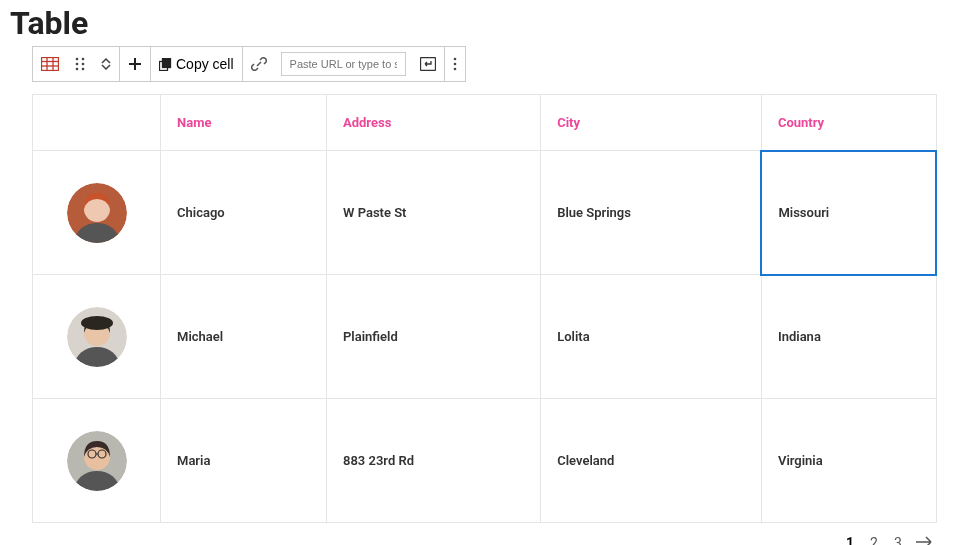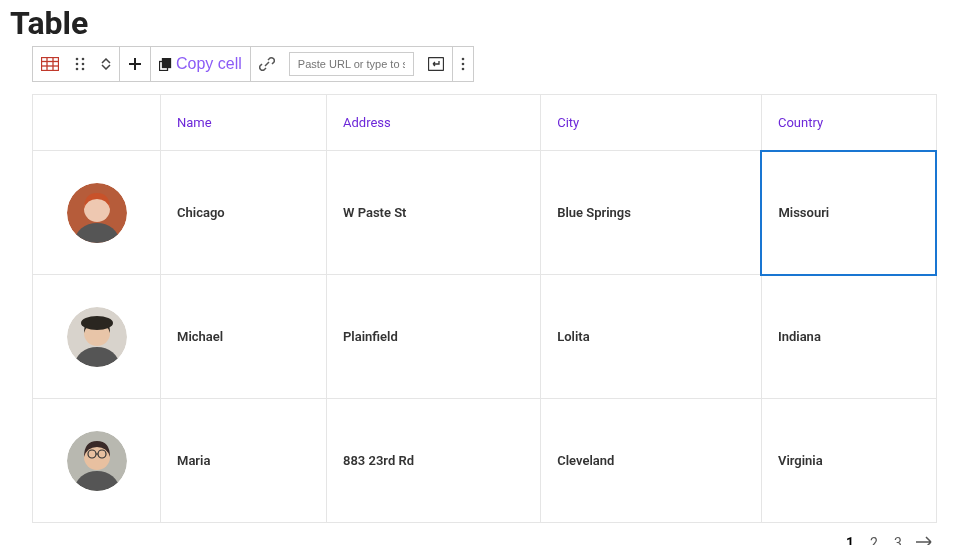--- a/index.html
+++ b/index.html
@@ -1,30 +1,30 @@
 <!DOCTYPE html>
 <html><head>
   <meta charset="utf-8">
   <style>
     * { box-sizing: border-box; margin: 0; padding: 0; }
     body { font-family: -apple-system, BlinkMacSystemFont, "Segoe UI", Roboto, Arial, sans-serif; color: #333; font-size: 13px; padding: 4px 10px; background: #fff; }
     .page-title { font-size: 32px; font-weight: 700; color: #222; margin-bottom: 4px; }
     .toolbar { display: inline-flex; align-items: stretch; border: 1px solid #ccc; height: 36px; margin-bottom: 12px; margin-left: 22px; }
     .toolbar-group { display: flex; align-items: center; border-right: 1px solid #ccc; }
     .toolbar-group:last-child { border-right: none; }
-    .tbtn { display: flex; align-items: center; justify-content: center; height: 100%; padding: 0 8px; cursor: pointer; background: transparent; border: none; font-size: 16px; color: #8b5cf6; gap: 4px; }
+    .tbtn { display: flex; align-items: center; justify-content: center; height: 100%; padding: 0 8px; cursor: pointer; background: transparent; border: none; font-size: 14px; color: #000000; gap: 4px; }
     .tbtn.icon-only { padding: 0 8px; }
     .url-input { border: 1px solid #ccc; height: 24px; width: 125px; padding: 0 8px; font-size: 11px; color: #999; margin: 0 6px; }
     .tbtn svg { display: block; }
     .updown { display: flex; flex-direction: column; align-items: center; justify-content: center; padding: 0 8px; cursor: pointer; }
     .updown svg { display: block; }
     .table-wrap { margin: 0 22px; }
     table.data { width: 100%; border-collapse: collapse; border: 1px solid #e5e5e5; }
     table.data th, table.data td { border: 1px solid #e5e5e5; padding: 18px 16px; text-align: left; font-weight: 600; font-size: 13px; vertical-align: middle; }
-    table.data th { font-weight: 400; color: #6d28d9; height: 56px; }
+    table.data th { font-weight: 700; color: #ec4899; height: 56px; }
     .col-avatar { width: 128px; }
     .row-h { height: 124px; }
     .avatar { width: 60px; height: 60px; border-radius: 50%; display: block; margin: 0 auto; }
     .selected-cell { border: 2px solid #1976d2 !important; }
     .pagination { display: flex; justify-content: flex-end; gap: 10px; align-items: center; margin: 12px 26px 0 0; color: #555; font-size: 14px; }
     .pg-item { cursor: pointer; min-width: 14px; text-align: center; }
     .pg-item.active { color: #000; font-weight: 600; }
     .arrow-next { cursor: pointer; }
   </style>
 </head>

